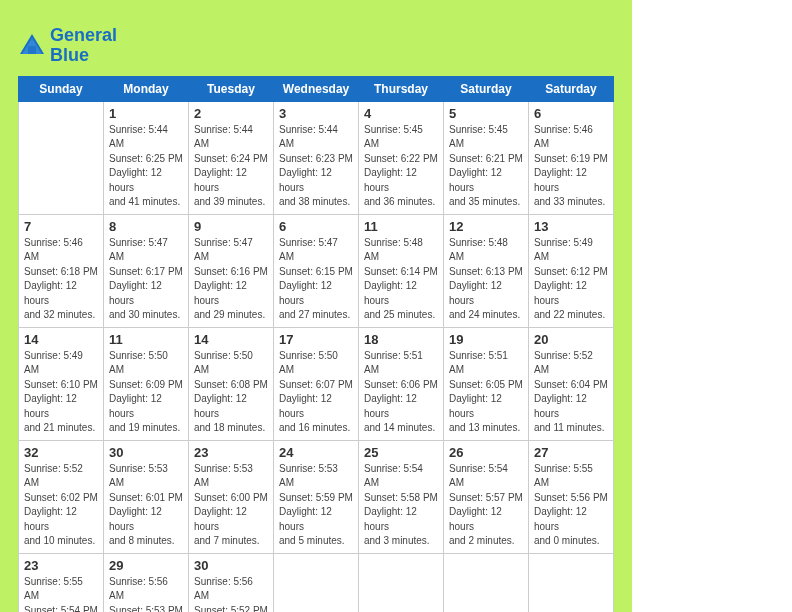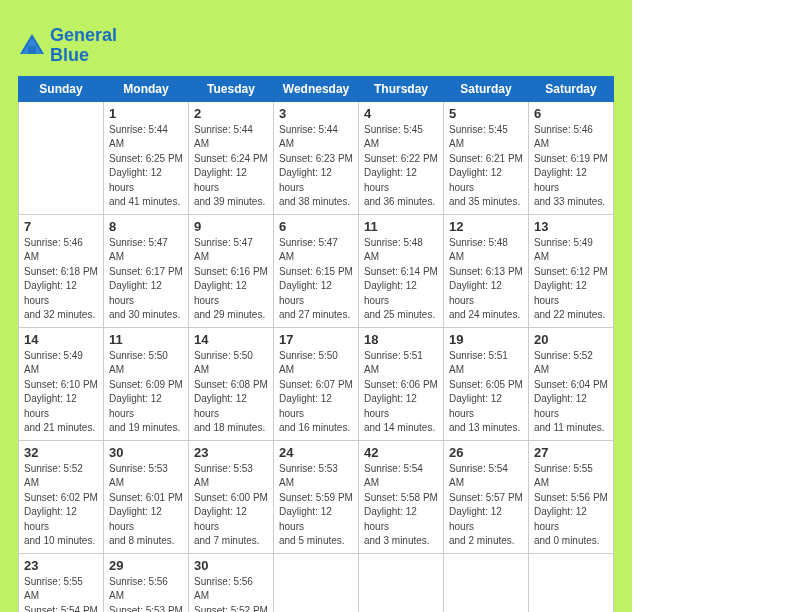--- a/index.html
+++ b/index.html
@@ -292,21 +292,21 @@
 and 7 minutes.</div>
           </td>
           <td>
             <span class="day-num">24</span>
             <div class="day-info" style="white-space: pre-line;">Sunrise: 5:53 AM
 Sunset: 5:59 PM
 Daylight: 12 hours
 and 5 minutes.</div>
           </td>
           <td>
-            <span class="day-num">42</span>
+            <span class="day-num">25</span>
             <div class="day-info" style="white-space: pre-line;">Sunrise: 5:54 AM
 Sunset: 5:58 PM
 Daylight: 12 hours
 and 3 minutes.</div>
           </td>
           <td>
             <span class="day-num">26</span>
             <div class="day-info" style="white-space: pre-line;">Sunrise: 5:54 AM
 Sunset: 5:57 PM
 Daylight: 12 hours

